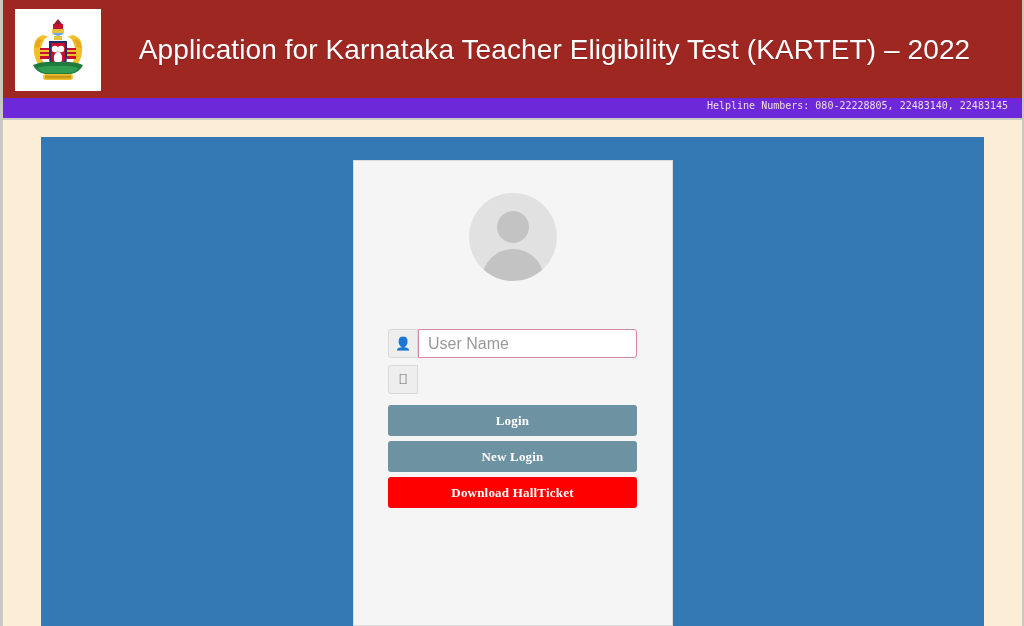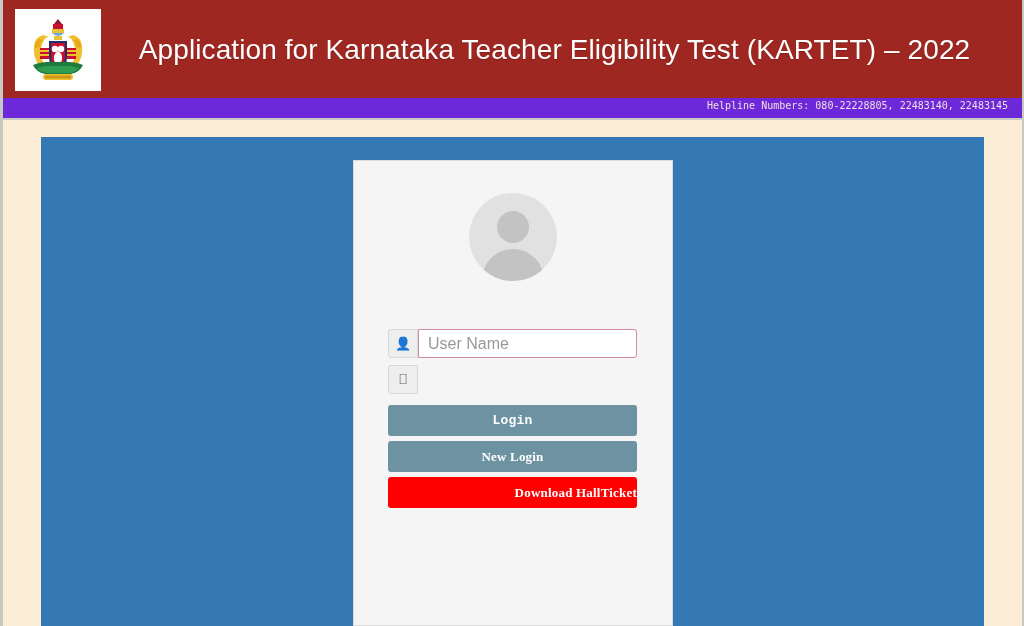--- a/index.html
+++ b/index.html
@@ -187,23 +187,23 @@
     border-radius: 3px;
     background: #6d93a3;
     color: #ffffff;
     font-family: "Liberation Serif", serif;
     font-weight: bold;
     font-size: 13px;
     cursor: pointer;
     letter-spacing: .2px;
   }
 
-  .action-button.danger { background: #ff0000; text-align: right; }
-
-  #login-form .action-button:first-of-type { margin-top: 4px; font-family: Liberation Mono, monospace; }
+  .action-button.danger { background: #ff0000; }
+
+  #login-form .action-button:first-of-type { margin-top: 4px; }
 </style>
 </head>
 <body>
 
 <div id="page-frame">
 
   <div id="site-header">
 
     <div id="emblem-box">
       <svg width="74" height="70" viewBox="0 0 74 70" aria-hidden="true">

